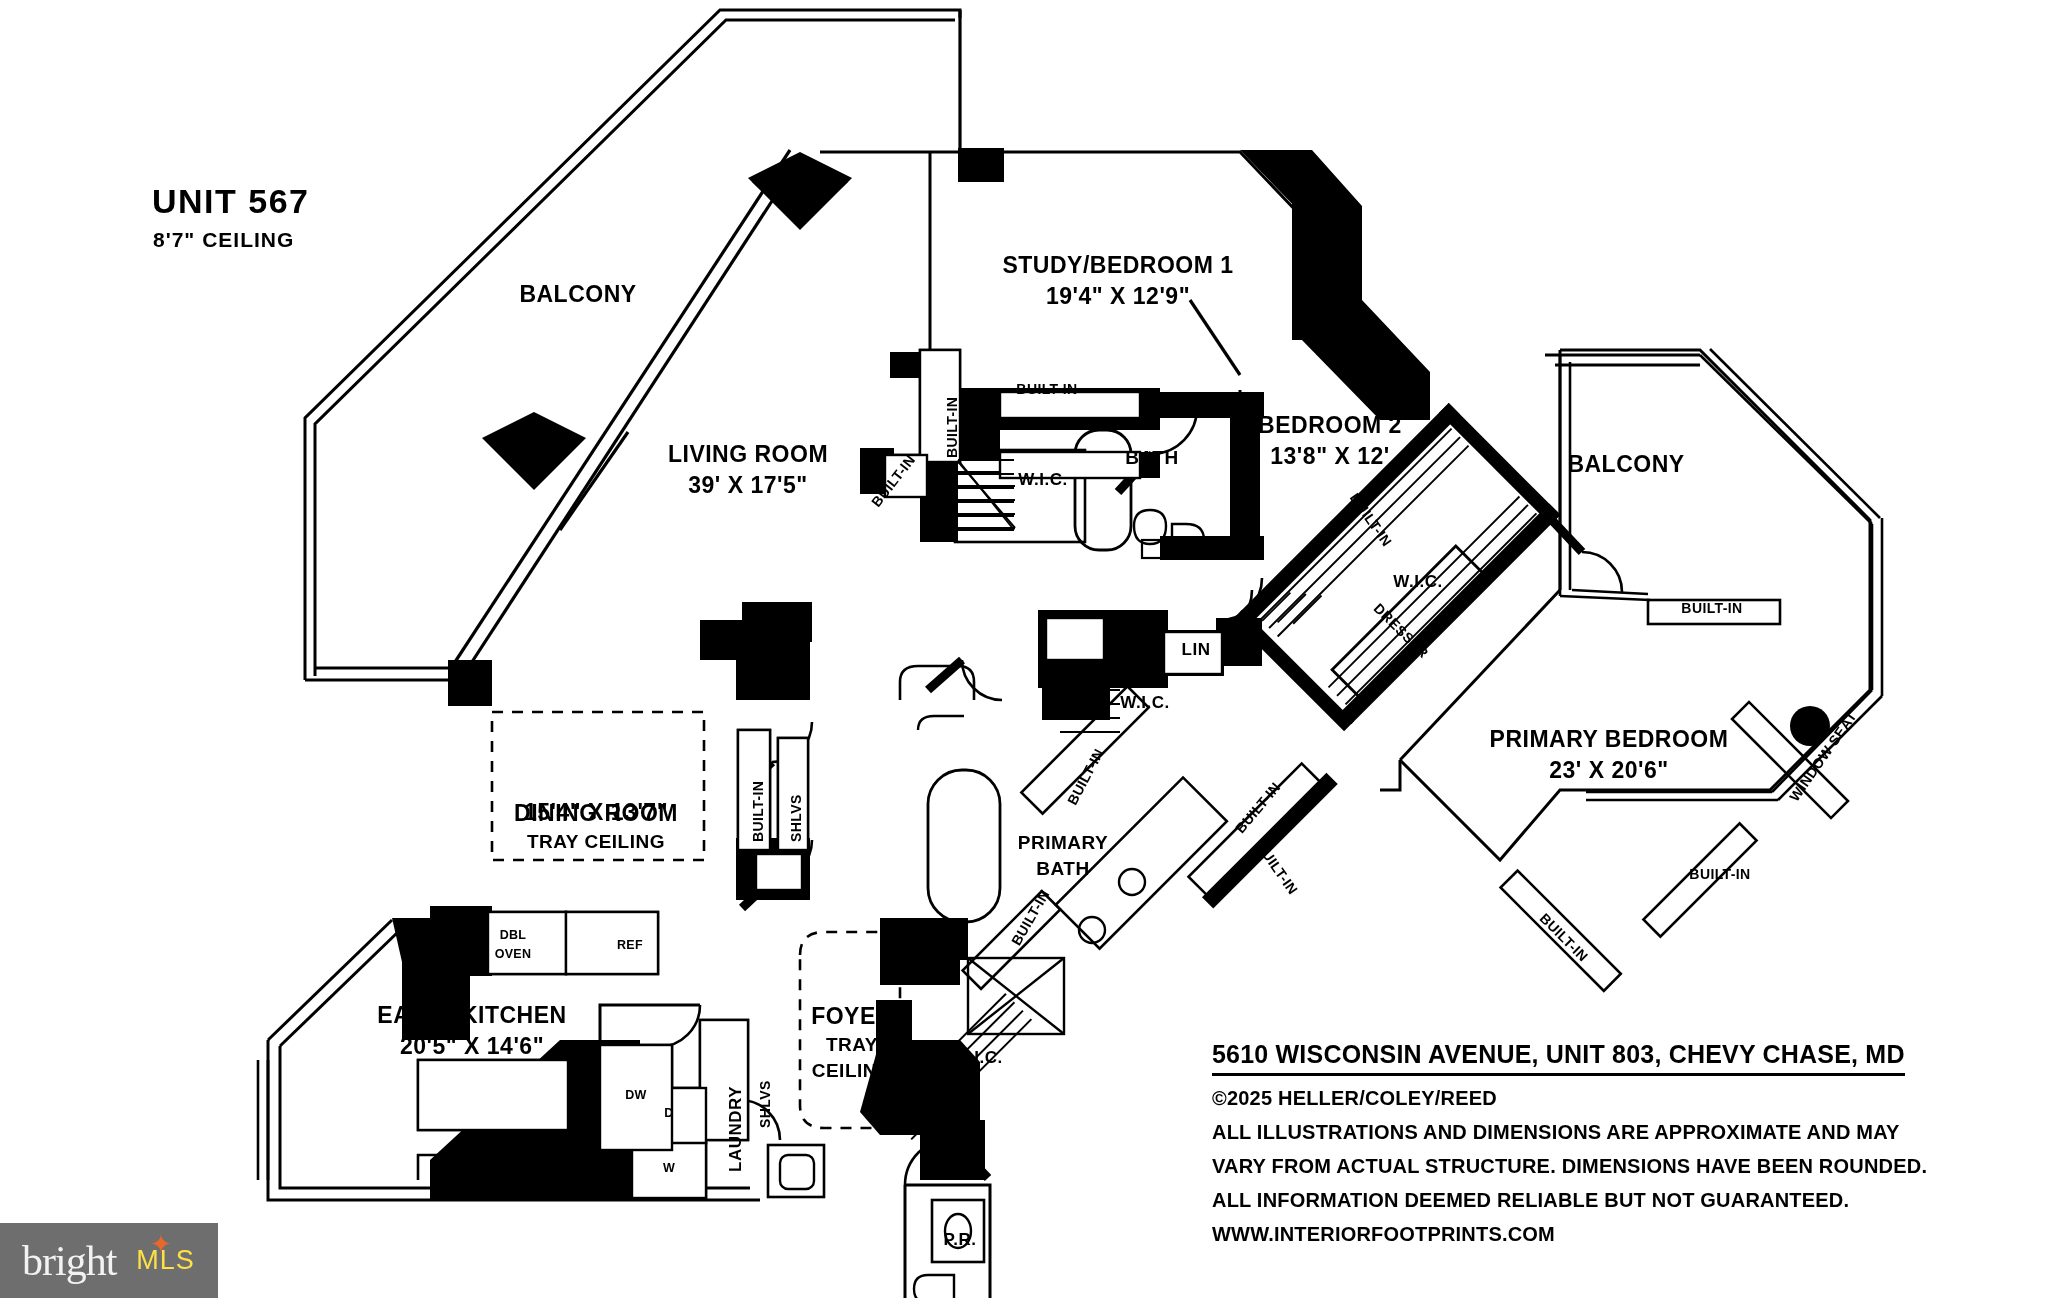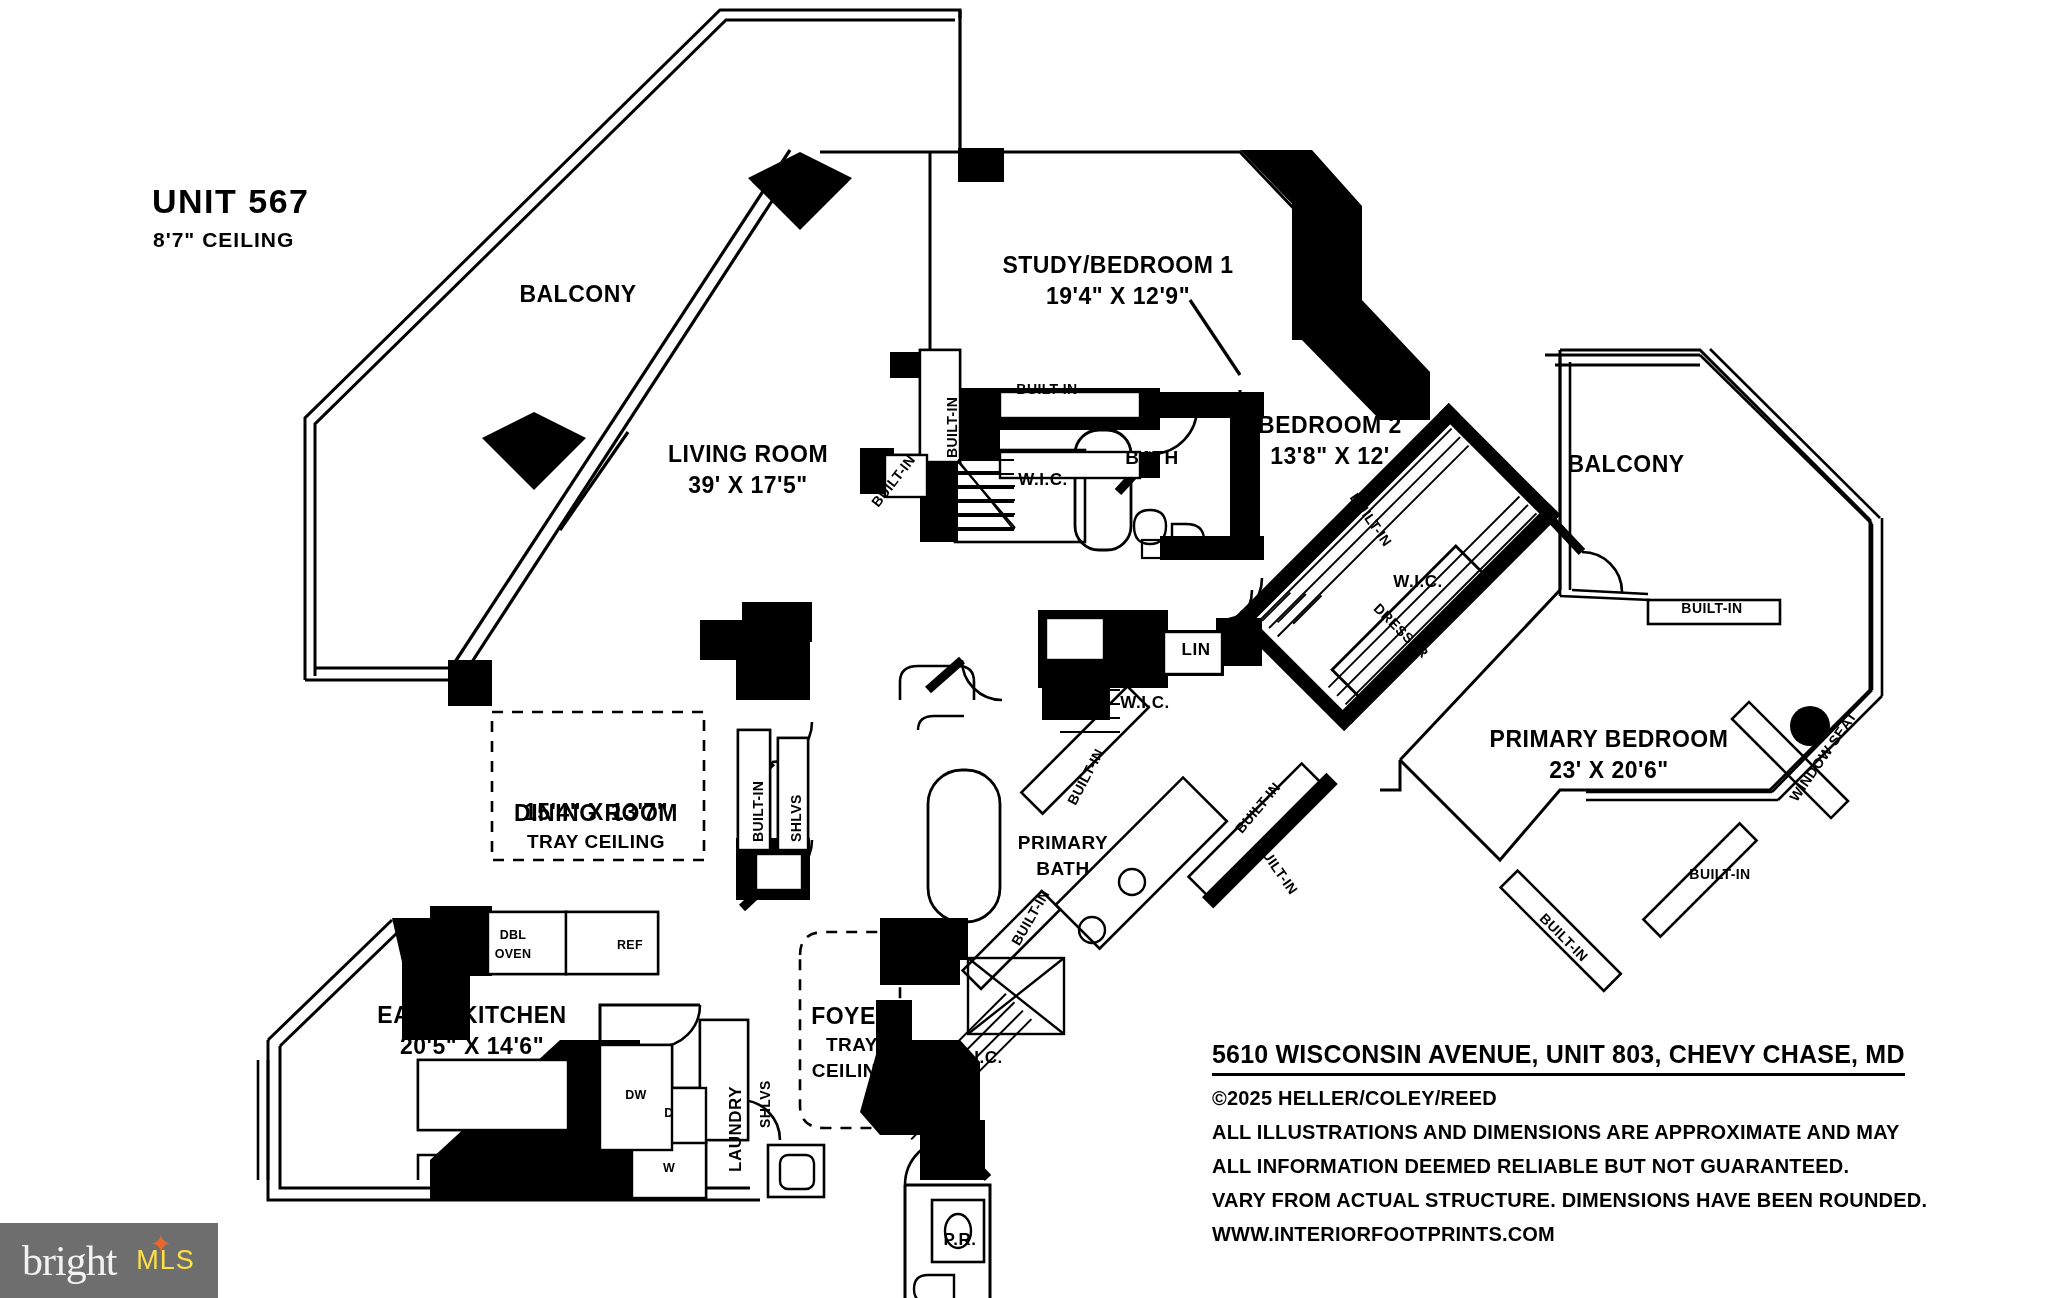--- a/index.html
+++ b/index.html
@@ -450,22 +450,22 @@
   <div class="lbl tiny" style="left:1008px;top:940px;transform:rotate(-60deg);transform-origin:left top;">BUILT-IN</div>
 
   <div class="lbl tiny" style="left:1232px;top:826px;transform:rotate(-50deg);transform-origin:left top;">BUILT-IN</div>
 
   <div class="lbl tiny" style="left:1266px;top:838px;transform:rotate(55deg);transform-origin:left top;">BUILT-IN</div>
 
   <div id="footer">
     <div class="addr">5610 WISCONSIN AVENUE, UNIT 803, CHEVY CHASE, MD</div>
     <div class="fl">©2025 HELLER/COLEY/REED</div>
     <div class="fl">ALL ILLUSTRATIONS AND DIMENSIONS ARE APPROXIMATE AND MAY</div>
+    <div class="fl">VARY FROM ACTUAL STRUCTURE. DIMENSIONS HAVE BEEN ROUNDED.</div>
     <div class="fl">ALL INFORMATION DEEMED RELIABLE BUT NOT GUARANTEED.</div>
-    <div class="fl">VARY FROM ACTUAL STRUCTURE. DIMENSIONS HAVE BEEN ROUNDED.</div>
     <div class="fl">WWW.INTERIORFOOTPRINTS.COM</div>
   </div>
 
   <div id="wm">
     <span class="wmtxt">bright</span>
     <span class="star" style="left:150px;top:6px;">✦</span>
     <span class="mls">MLS</span>
   </div>
 
 </div>

